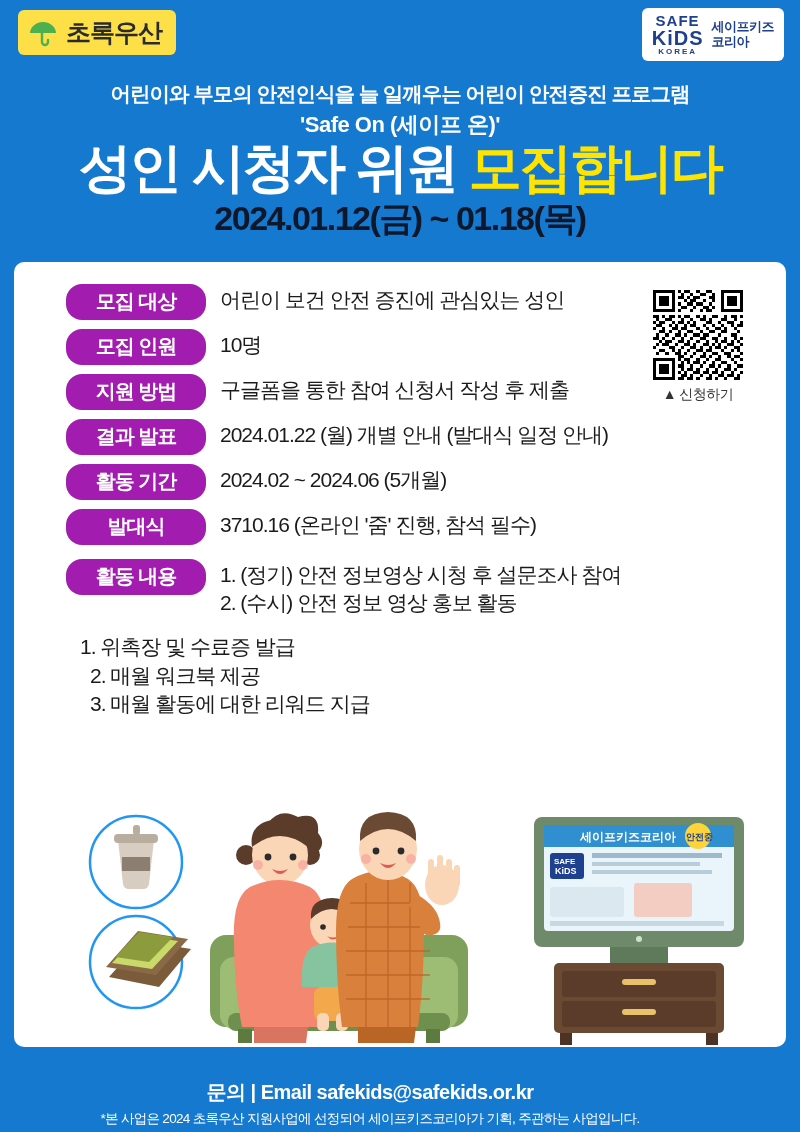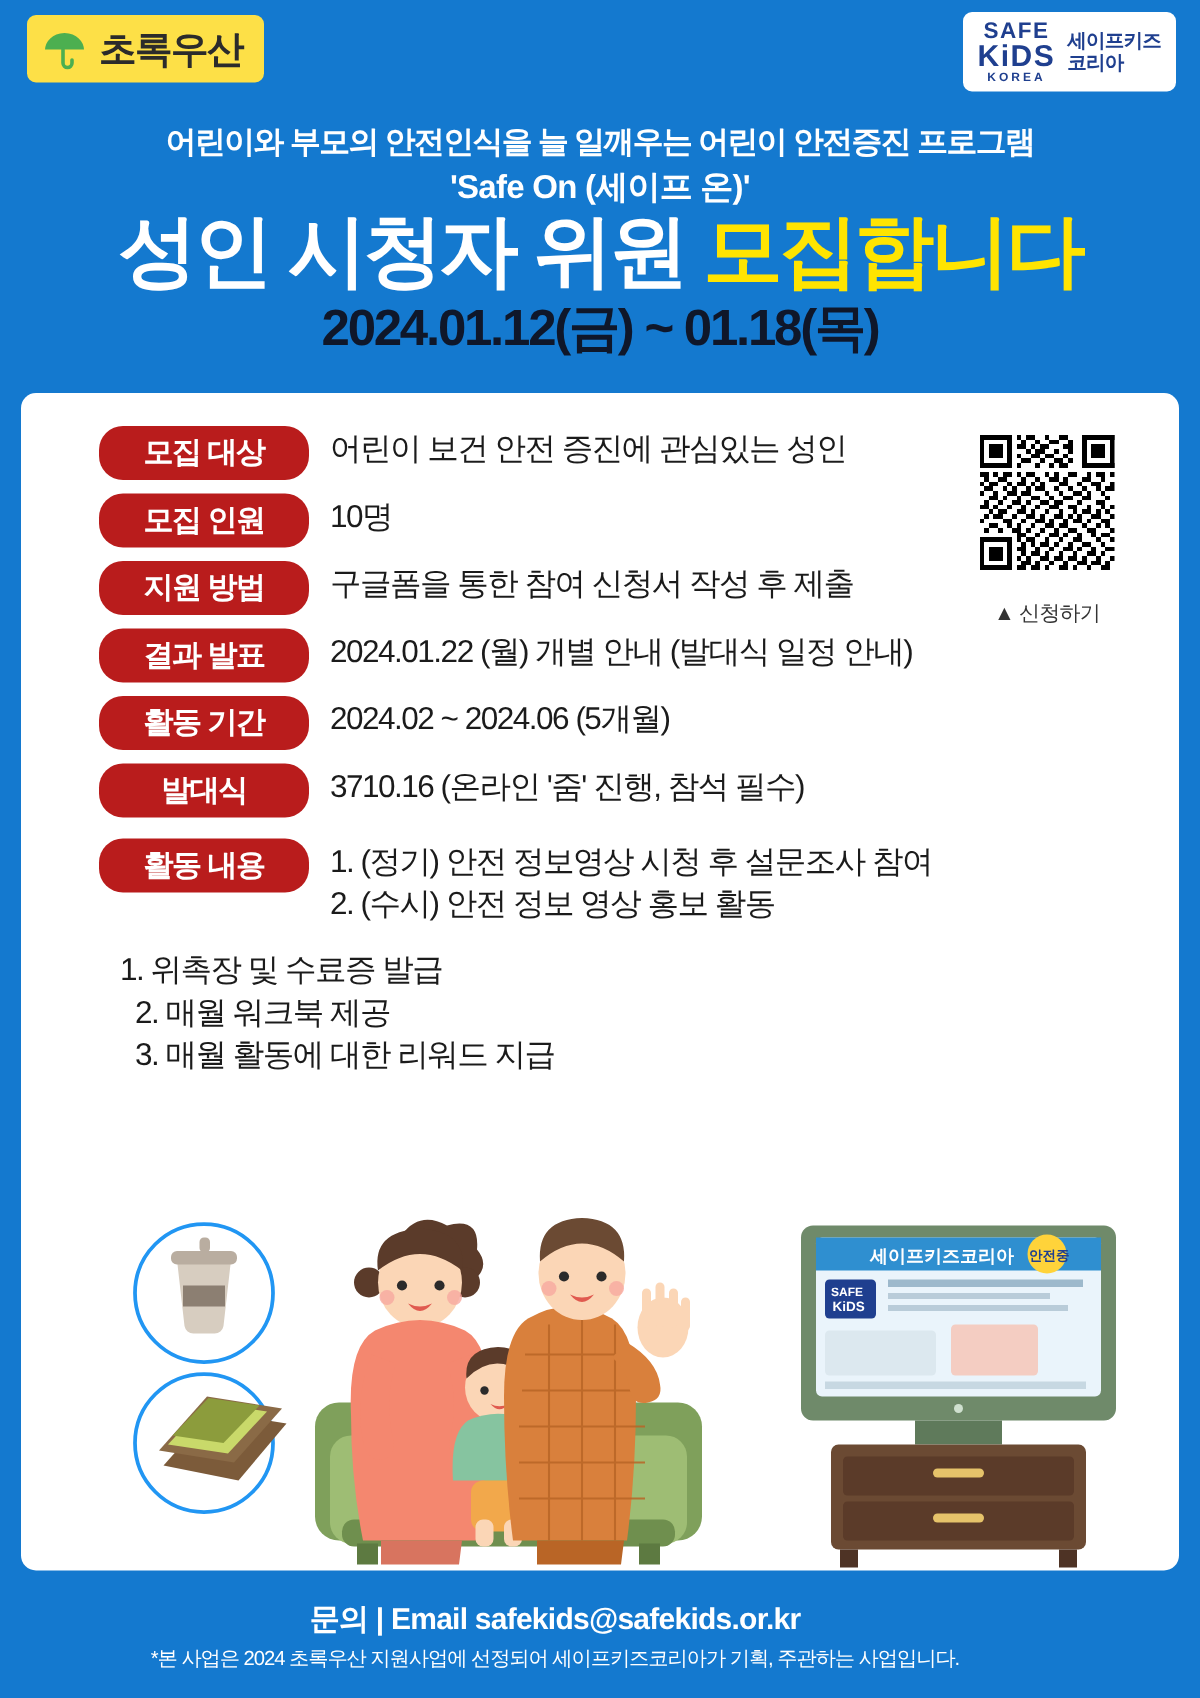--- a/index.html
+++ b/index.html
@@ -137,21 +137,21 @@
   }
   .row {
     display: flex;
     align-items: flex-start;
     padding: 0 0 0 52px;
     margin-bottom: 9px;
   }
   .tag {
     flex: 0 0 auto;
     width: 140px;
-    background: #b91c1c;
+    background: #a21caf;
     color: #ffffff;
     border-radius: 16px;
     text-align: center;
     font-size: 20px;
     font-weight: bold;
     padding: 4px 0 5px 0;
     letter-spacing: -1px;
   }
   .value {
     margin-left: 14px;
@@ -177,21 +177,21 @@
     width: 96px;
     text-align: center;
   }
   .qr-box {
     width: 90px;
     height: 90px;
     margin: 0 auto;
     background: #ffffff;
   }
   .qr-label {
-    margin-top: 20px;
+    margin-top: 6px;
     font-size: 14px;
     color: #333;
     letter-spacing: -0.5px;
     white-space: nowrap;
   }
 
   
   .illustration {
     position: absolute;
     left: 0;
@@ -201,21 +201,21 @@
   }
 
   
   .footer {
     position: absolute;
     left: 0;
     bottom: 0;
     width: 740px;
     text-align: center;
     color: #ffffff;
-    padding-bottom: 17px;
+    padding-bottom: 4px;
   }
   .footer-contact {
     font-size: 20px;
     font-weight: bold;
     letter-spacing: -0.5px;
     margin-bottom: 4px;
   }
   .footer-note {
     font-size: 13.5px;
     letter-spacing: -0.7px;

